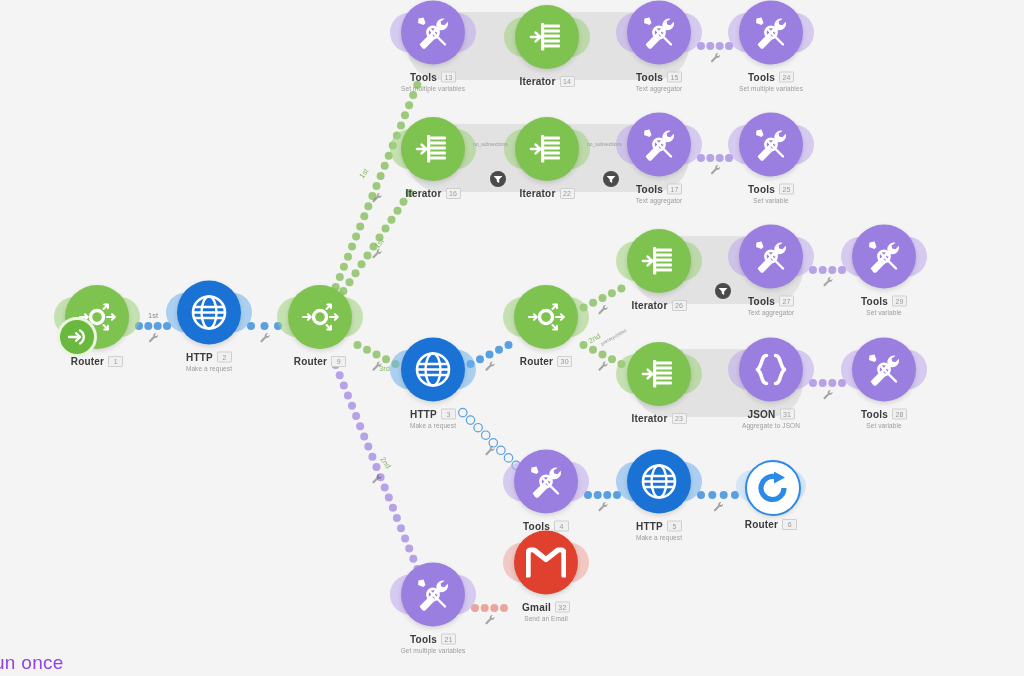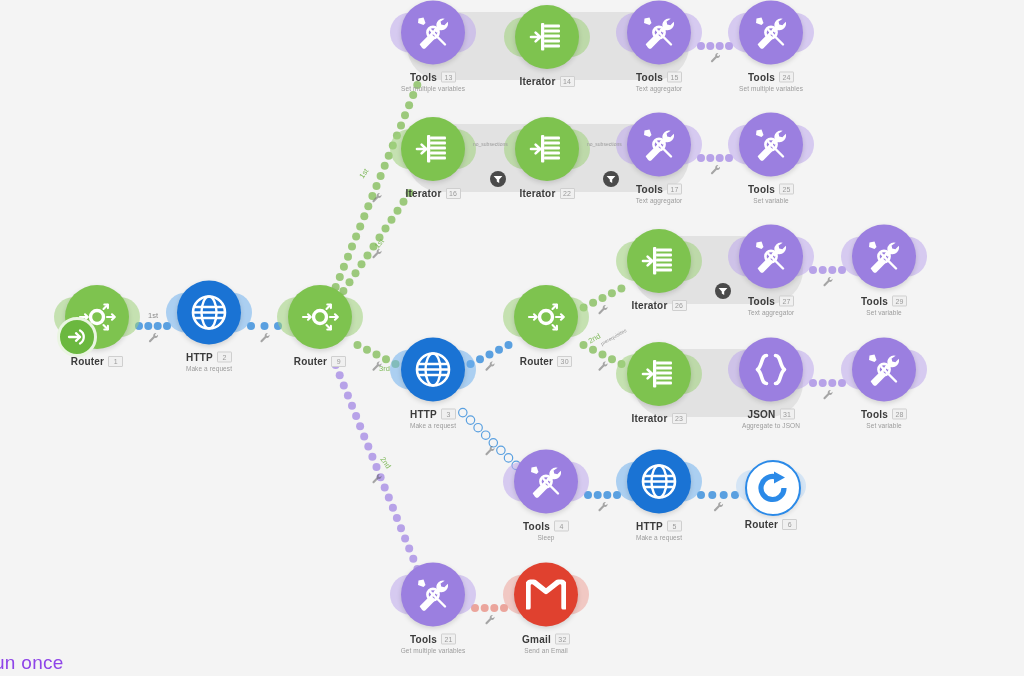--- a/index.html
+++ b/index.html
@@ -917,21 +917,21 @@
         <circle cx="19" cy="19" r="1.9" fill="#ffffff"></circle>
       </svg>
           </div>
         </div>
         <div class="caption">
           <span>Tools</span>
           <span class="badge">21</span>
         </div>
         <div class="subcaption">Get multiple variables</div>
       </div>
-      <div class="node" style="left: 546px; top: 608px;">
+      <div class="node" style="left: 546px; top: 576px;">
         <div class="bubble-wrap">
           <div class="port left" style="background: rgb(239, 164, 155);"></div>
           <div class="port right" style="background: rgb(239, 164, 155);"></div>
           <div class="bubble" style="background: rgb(224, 65, 47);">
             <svg width="40" height="30" viewBox="0 0 40 30">
         <path d="M2 28 V6 a4 4 0 0 1 6.5-3.1 L20 12 31.5 2.9 A4 4 0 0 1 38 6 V28" fill="none" stroke="#ffffff" stroke-width="5.4" stroke-linejoin="round" stroke-linecap="round"></path>
       </svg>
           </div>
         </div>
         <div class="caption">

